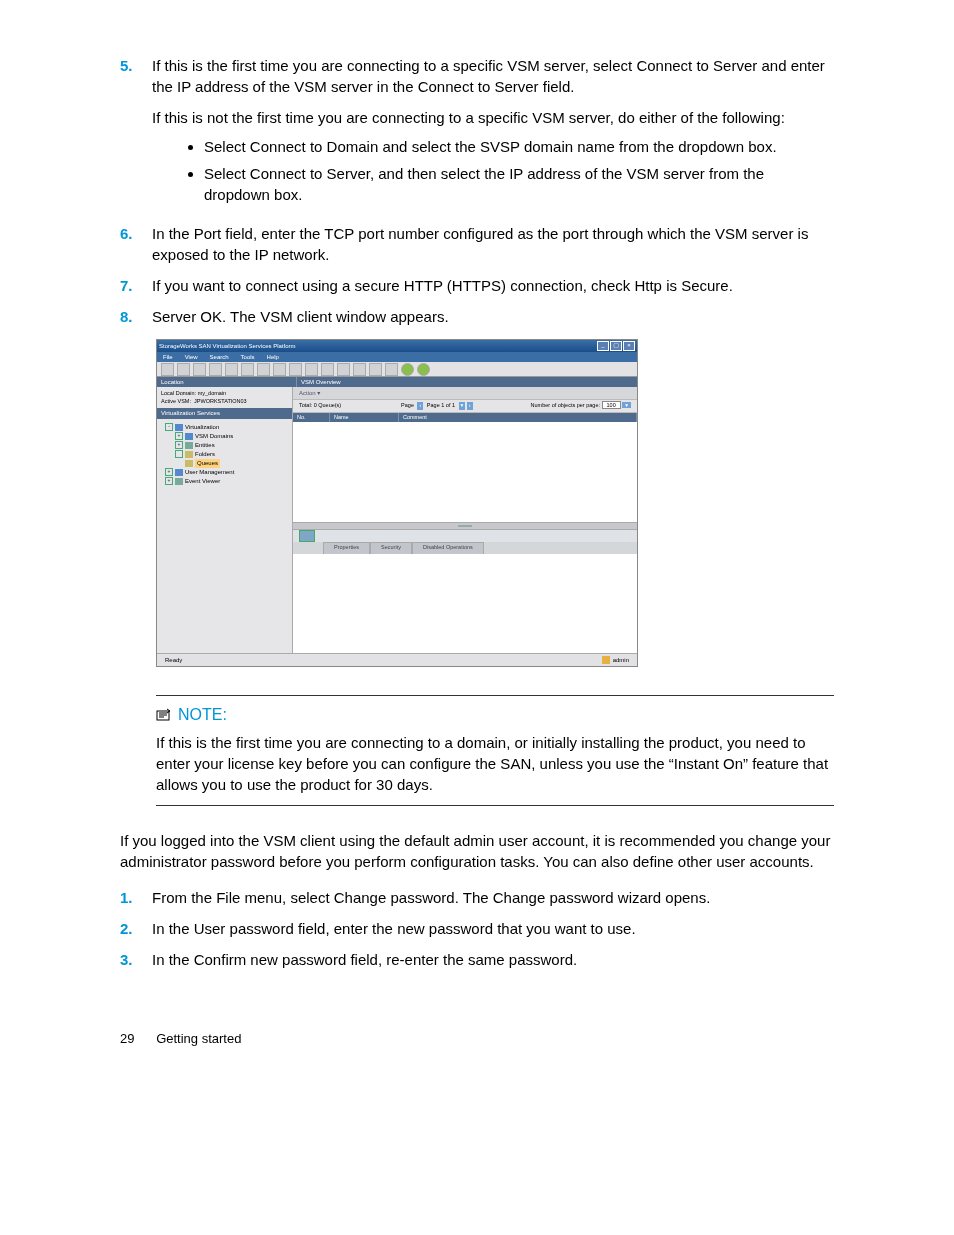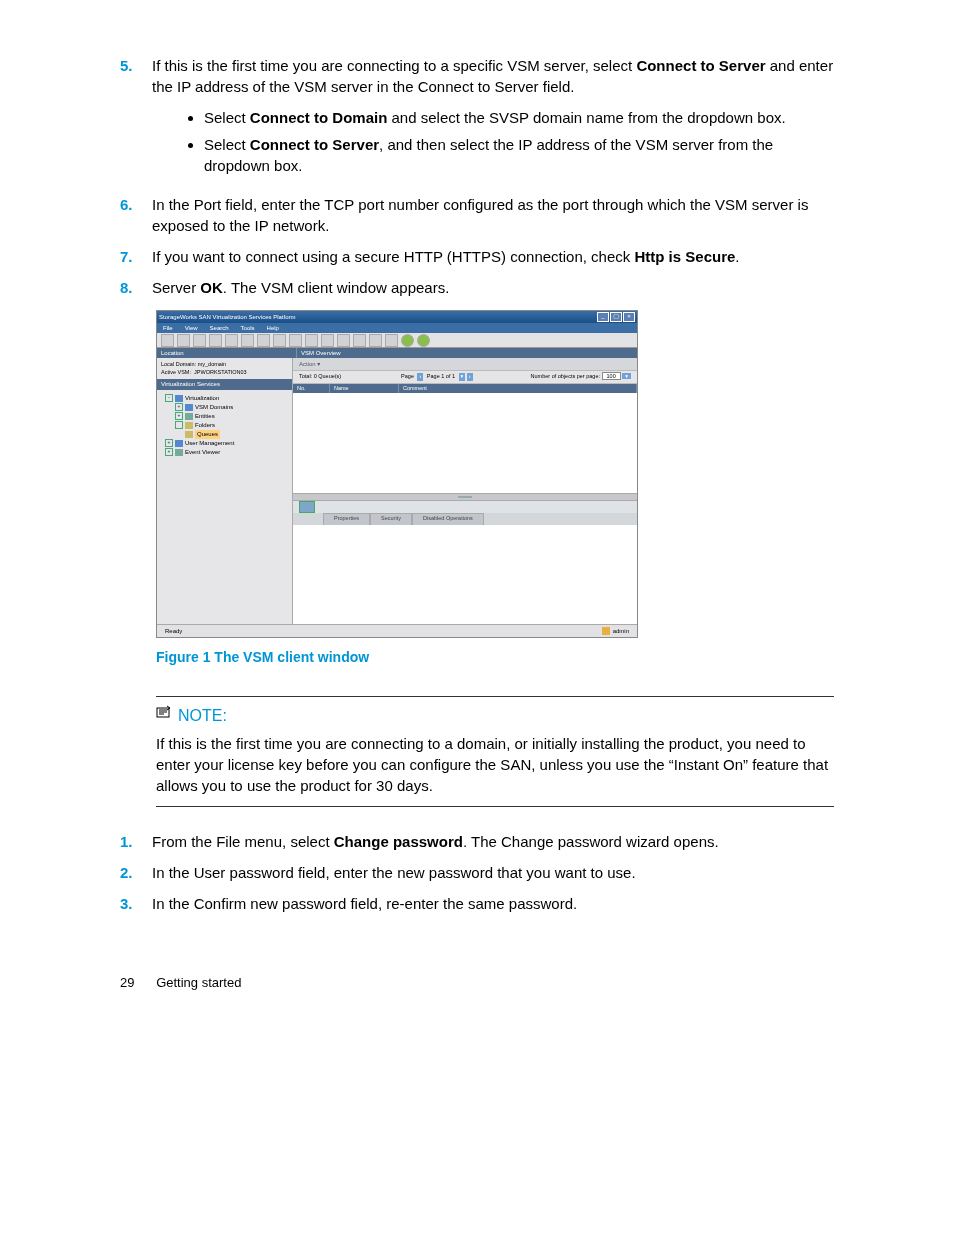--- a/index.html
+++ b/index.html
@@ -14,26 +14,26 @@
   }
   .page {
     padding: 55px 120px 60px 120px;
   }
   .num-list { list-style: none; padding: 0; margin: 0; }
   .num-list > li { display: flex; margin-bottom: 10px; }
   .num-list .num { color: #0096d6; font-weight: bold; min-width: 32px; }
   .num-list .body { flex: 1; }
   .bullets { list-style: disc; padding-left: 40px; margin: 8px 12px; }
   .bullets li { margin-bottom: 6px; }
-  b { font-weight: bold; }
+  b { font-weight: normal; }
   .fig { margin: 12px 0 8px 36px; }
   .fig-caption { color: #0096d6; font-weight: bold; font-size: 14px; margin: 10px 0 20px 36px; }
   .note-block { margin: 28px 0 24px 36px; }
   .note-rule { border-top: 1px solid #333; height: 0; margin: 0; }
-  .note-head { color: #0096d6; font-size: 16px; margin: 8px 0 6px 0; display: flex; gap:6px;}
+  .note-head { color: #0096d6; font-size: 16px; margin: 8px 0 6px 0; display: flex; align-items: center; gap:6px;}
   .note-head svg { flex: none; }
   .note-body { margin-bottom: 10px; margin-left: 0; }
   h2.section { color: #0096d6; font-weight: normal; font-size: 24px; margin: 34px 0 12px -100px; }
   .indented { margin-left: 0px; }
   .footer { margin-top: 60px; font-size: 13px; }
   
   .shot {
     width: 480px; height: 326px;
     border: 1px solid #888; background: #c3c3c6;
     font-family: Tahoma, Arial, sans-serif; font-size: 7px;
@@ -88,20 +88,21 @@
 
 <div class="page">
 
 <ol class="num-list">
   <li>
     <span class="num">5.</span>
     <div class="body">
       <p style="margin:0 0 10px 0">
         <span>If this is the first time you are connecting to a specific VSM server, select </span><b>Connect to Server</b><span> and enter the IP address of the VSM server in the Connect to Server field.</span>
       </p>
+      <p style="margin:0 0 6px 0">If this is not the first time you are connecting to a specific VSM server, do either of the following:</p>
       <ul class="bullets">
         <li><span>Select </span><b>Connect to Domain</b><span> and select the SVSP domain name from the dropdown box.</span></li>
         <li><span>Select </span><b>Connect to Server</b><span>, and then select the IP address of the VSM server from the dropdown box.</span></li>
       </ul>
     </div>
   </li>
   <li>
     <span class="num">6.</span>
     <div class="body">In the Port field, enter the TCP port number configured as the port through which the VSM server is exposed to the IP network.</div>
   </li>
@@ -218,37 +219,37 @@
     <div class="statusbar">
       <span>Ready</span>
       <span class="usr">
             <span class="uic"></span>
             <span>admin</span>
           </span>
     </div>
   </div>
 </div>
 
-<div class="fig-caption">Figure 1 The VSM client window</div>
 
 <div class="note-block">
   <div class="note-rule"></div>
   <div class="note-head">
     <svg width="16" height="14">
           <rect x="1" y="3" width="12" height="9" fill="none" stroke="#000"></rect>
           <path d="M3 5h8M3 7h8M3 9h5" stroke="#000"></path>
           <path d="M11 1l3 2-3 2" fill="none" stroke="#000"></path>
         </svg>
     <span>NOTE:</span>
   </div>
   <div class="note-body">If this is the first time you are connecting to a domain, or initially installing the product, you need to enter your license key before you can configure the SAN, unless you use the “Instant On” feature that allows you to use the product for 30 days.</div>
   <div class="note-rule"></div>
 </div>
 
 
+<p class="indented">If you logged into the VSM client using the default admin user account, it is recommended you change your administrator password before you perform configuration tasks. You can also define other user accounts.</p>
 
 <ol class="num-list">
   <li>
     <span class="num">1.</span>
     <div class="body">
       <span>From the File menu, select </span><b>Change password</b><span>. The Change password wizard opens.</span>
     </div>
   </li>
   <li>
     <span class="num">2.</span>

